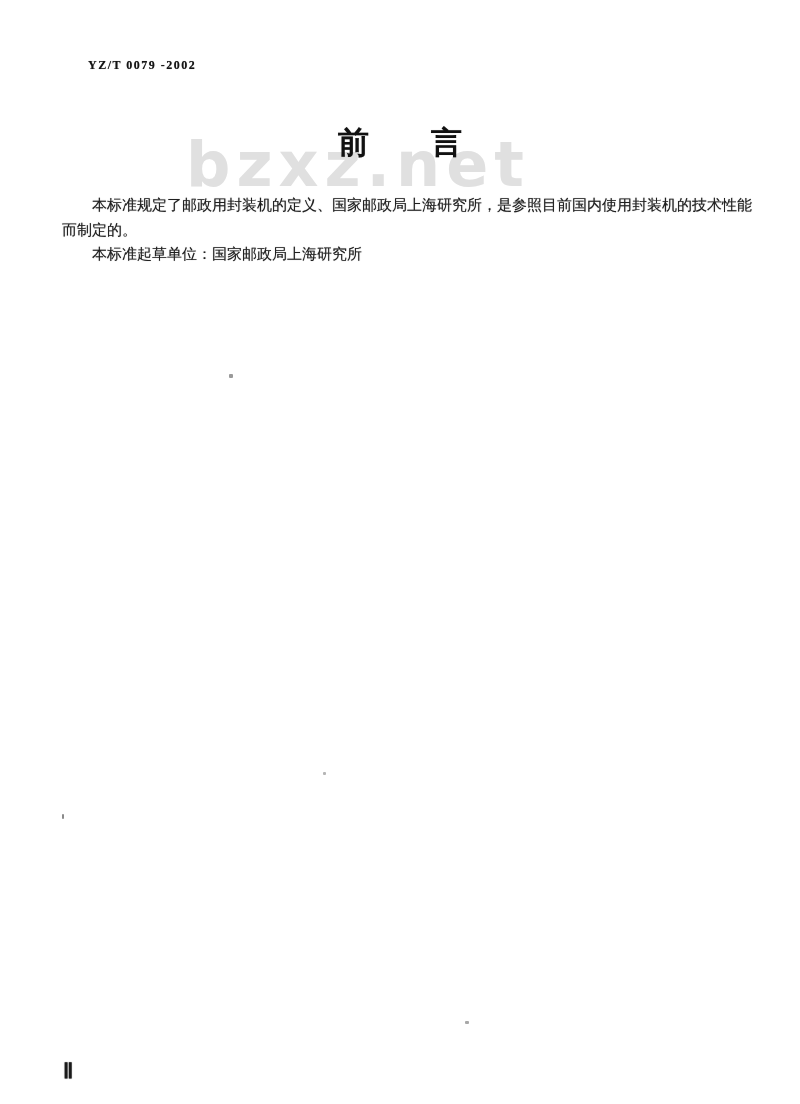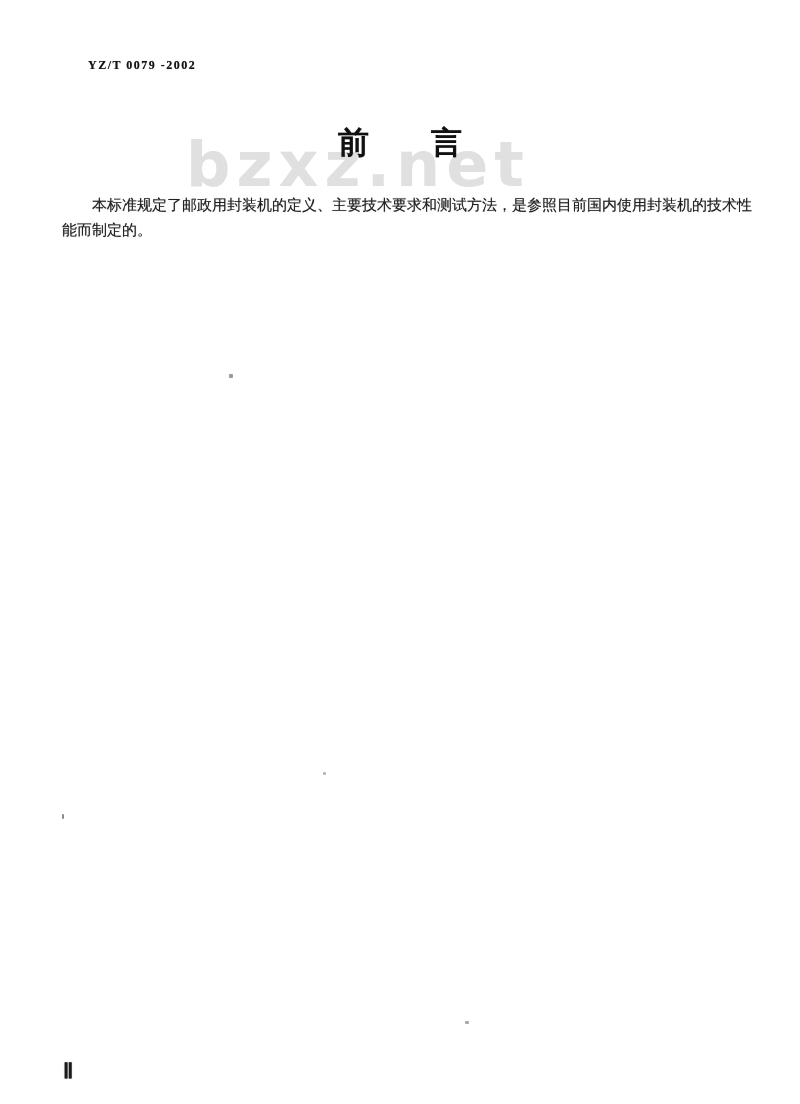--- a/index.html
+++ b/index.html
@@ -107,21 +107,22 @@
 
 <div class="page">
 
   <div class="standard-number">YZ/T 0079 -2002</div>
 
   <div class="watermark">bzxz.net</div>
 
   <div class="page-title">前　　言</div>
 
   <div class="foreword-body">
-    <p>本标准规定了邮政用封装机的定义、主要技术要求和测试方法，是参照目前国内使用封装机的技术性能而制定的。</p>
+    <p>本标准规定了邮政用封装机的定义、国家邮政局上海研究所，是参照目前国内使用封装机的技术性能而制定的。</p>
+    <p>本标准起草单位：国家邮政局上海研究所</p>
   </div>
 
   <div class="speck speck-1"></div>
   <div class="speck speck-2"></div>
   <div class="speck speck-3"></div>
   <div class="speck speck-4"></div>
 
   <div class="page-number">Ⅱ</div>
 
 </div>

